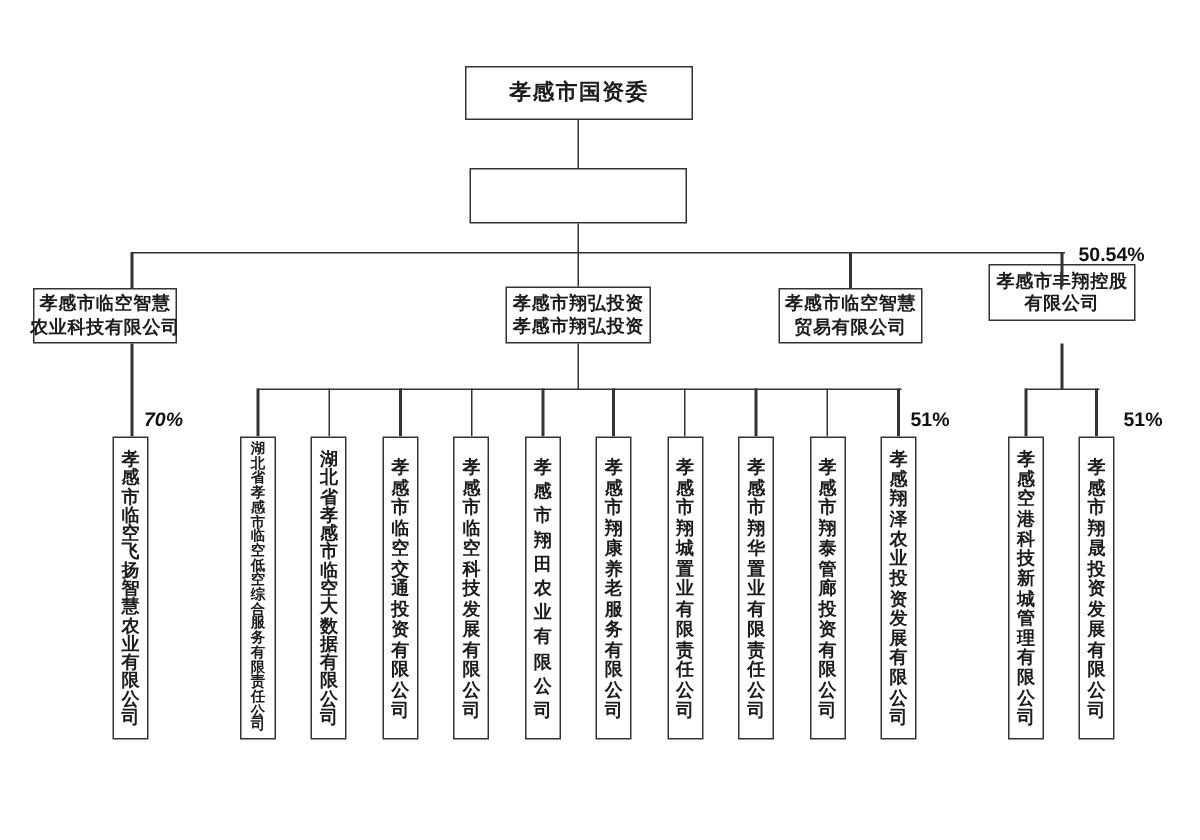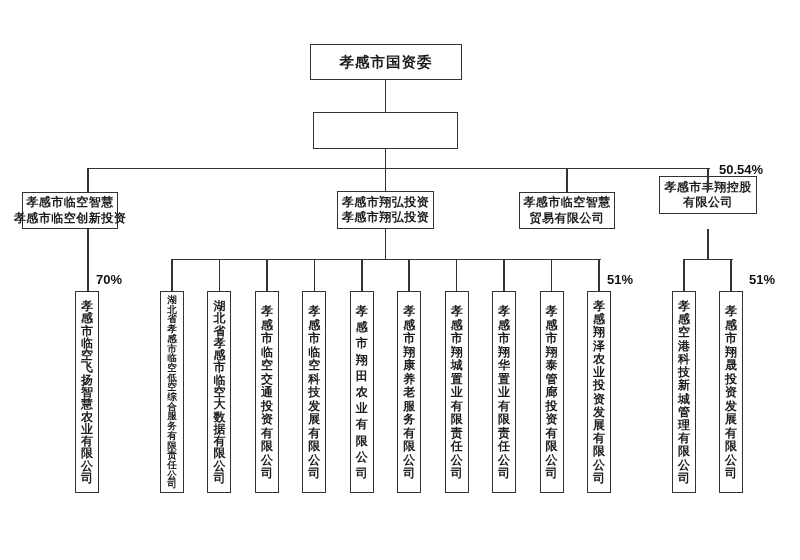--- a/index.html
+++ b/index.html
@@ -67,37 +67,37 @@
 
   <div class="node root-node" style="left:310px; top:44px; width:152px; height:36px;">
     <span class="ln">孝感市国资委</span>
   </div>
 
   <div class="node group-node" style="left:313px; top:112px; width:145px; height:37px;">
   </div>
 
   <div class="node l3-node" style="left:22px; top:192px; width:96px; height:37px;">
     <span class="ln">孝感市临空智慧</span>
-    <span class="ln">孝感市临空创新投资</span>
+    <span class="ln">农业科技有限公司</span>
   </div>
   <div class="node l3-node" style="left:337px; top:191px; width:97px; height:38px;">
     <span class="ln">孝感市翔弘投资</span>
     <span class="ln">孝感市翔弘投资</span>
   </div>
   <div class="node l3-node" style="left:519px; top:192px; width:96px; height:37px;">
     <span class="ln">孝感市临空智慧</span>
     <span class="ln">贸易有限公司</span>
   </div>
   <div class="node l3-node" style="left:659px; top:176px; width:98px; height:38px;">
     <span class="ln">孝感市丰翔控股</span>
     <span class="ln">有限公司</span>
   </div>
 
   <div class="pct" style="left:719px; top:162px;">50.54%</div>
-  <div class="pct" style="left:96px; top:272px;">70%</div>
+  <div class="pct" style="left:96px; top:272px;font-style:italic;">70%</div>
   <div class="pct" style="left:607px; top:272px;">51%</div>
   <div class="pct" style="left:749px; top:272px;">51%</div>
 
   <div class="footer-line" style="left:602px; top:557.5px;">
     <span>制图日期：</span><span class="gap"></span><span>2025 年 9 月 26 日</span>
   </div>
 
 <div class="cline" style="left: 384.75px; top: 80px; width: 1.5px; height: 32px;"></div>
     <div class="cline" style="left: 384.75px; top: 149px; width: 1.5px; height: 19px;"></div>
     <div class="cline" style="left: 88px; top: 167.5px; width: 621.5px; height: 1.5px;"></div>

